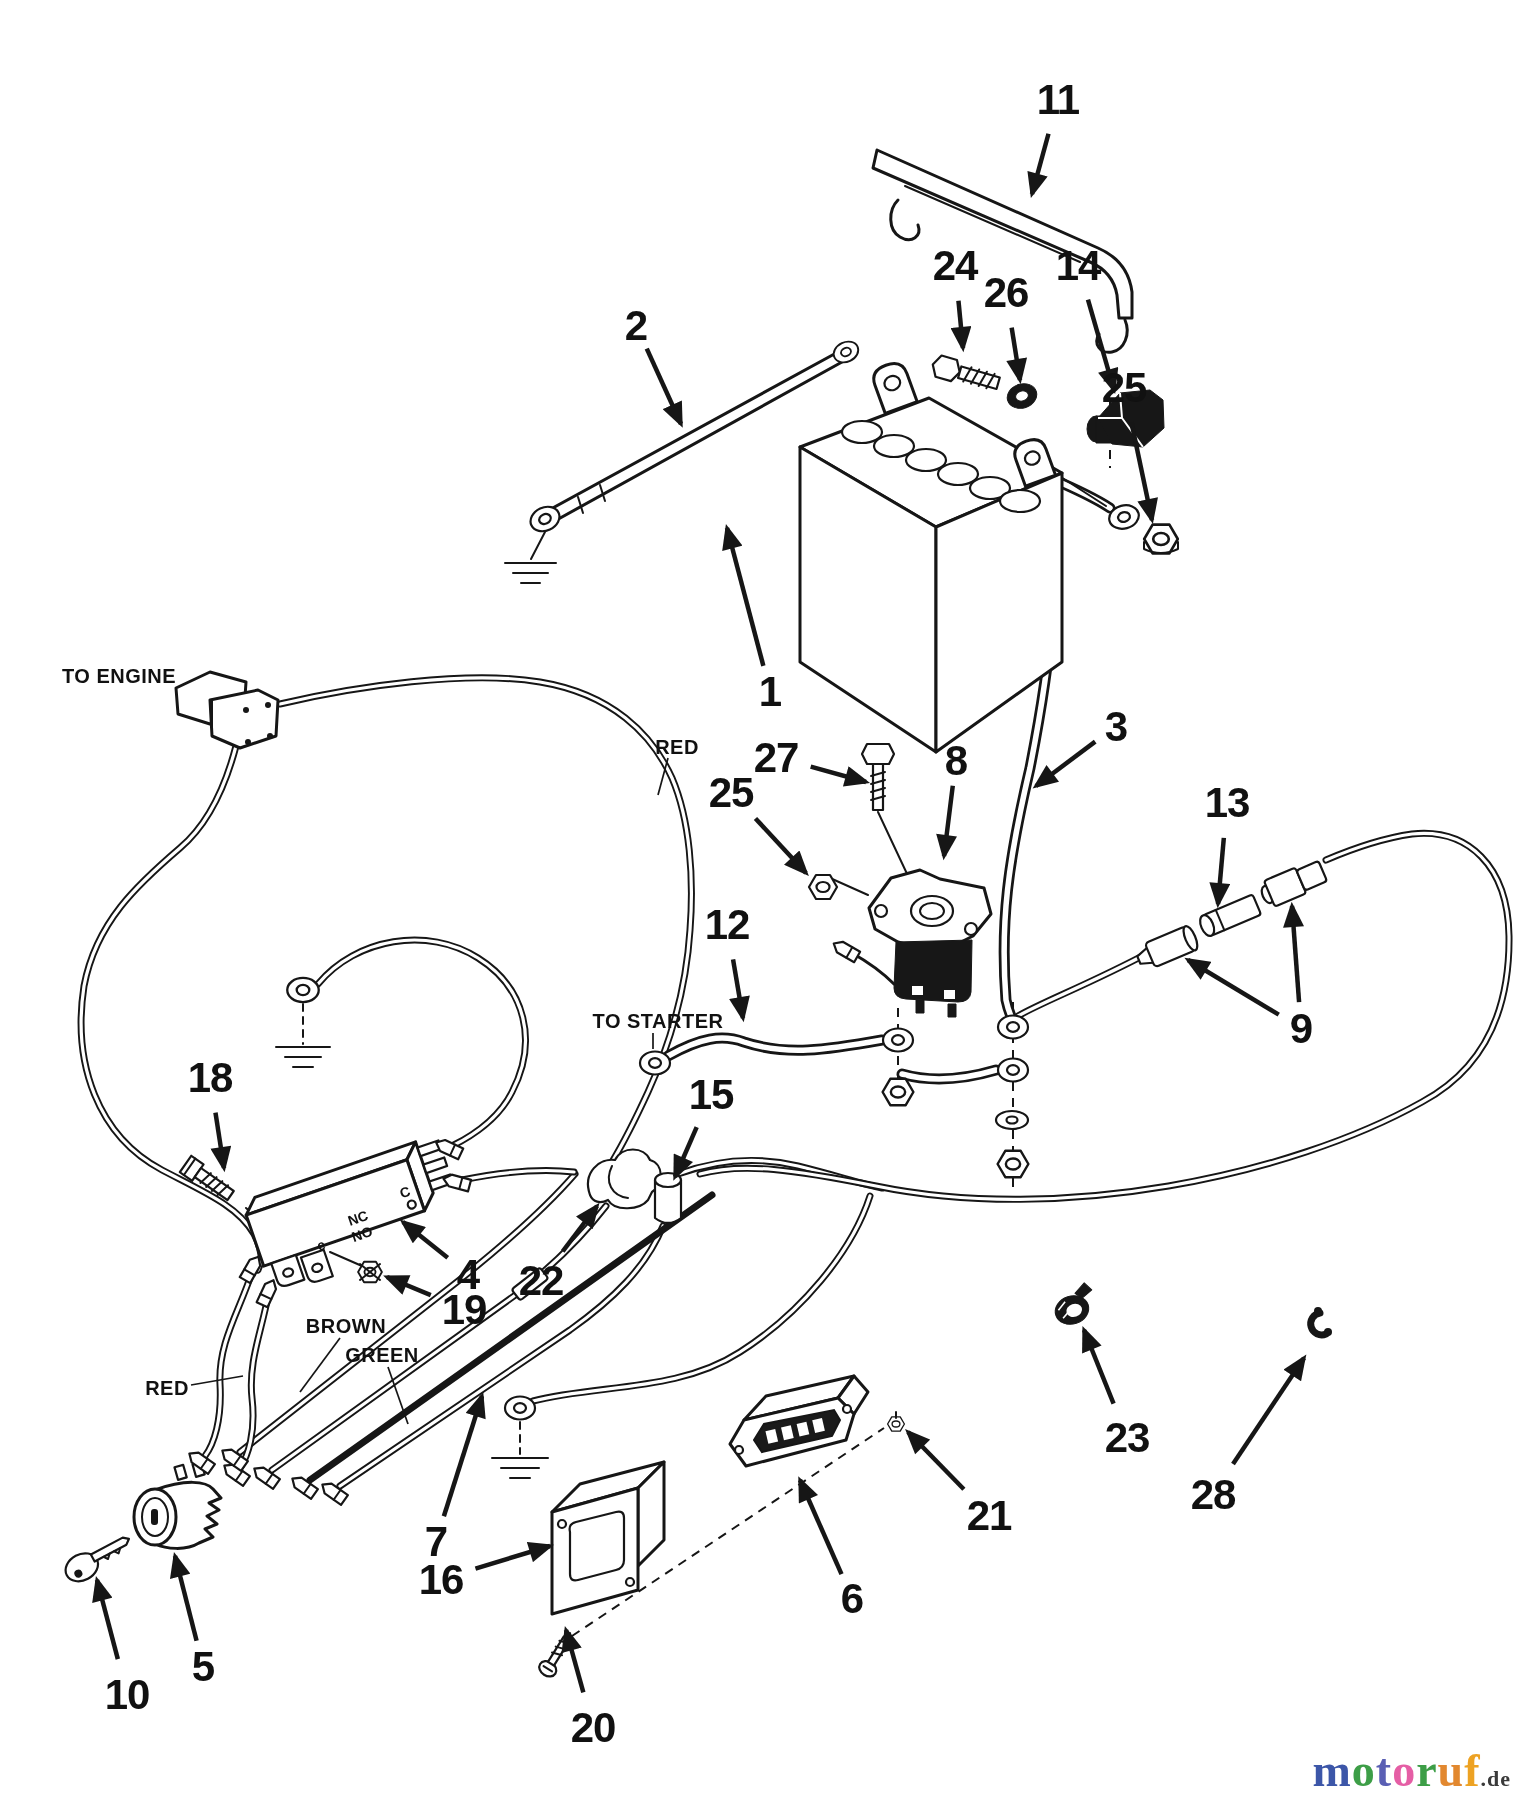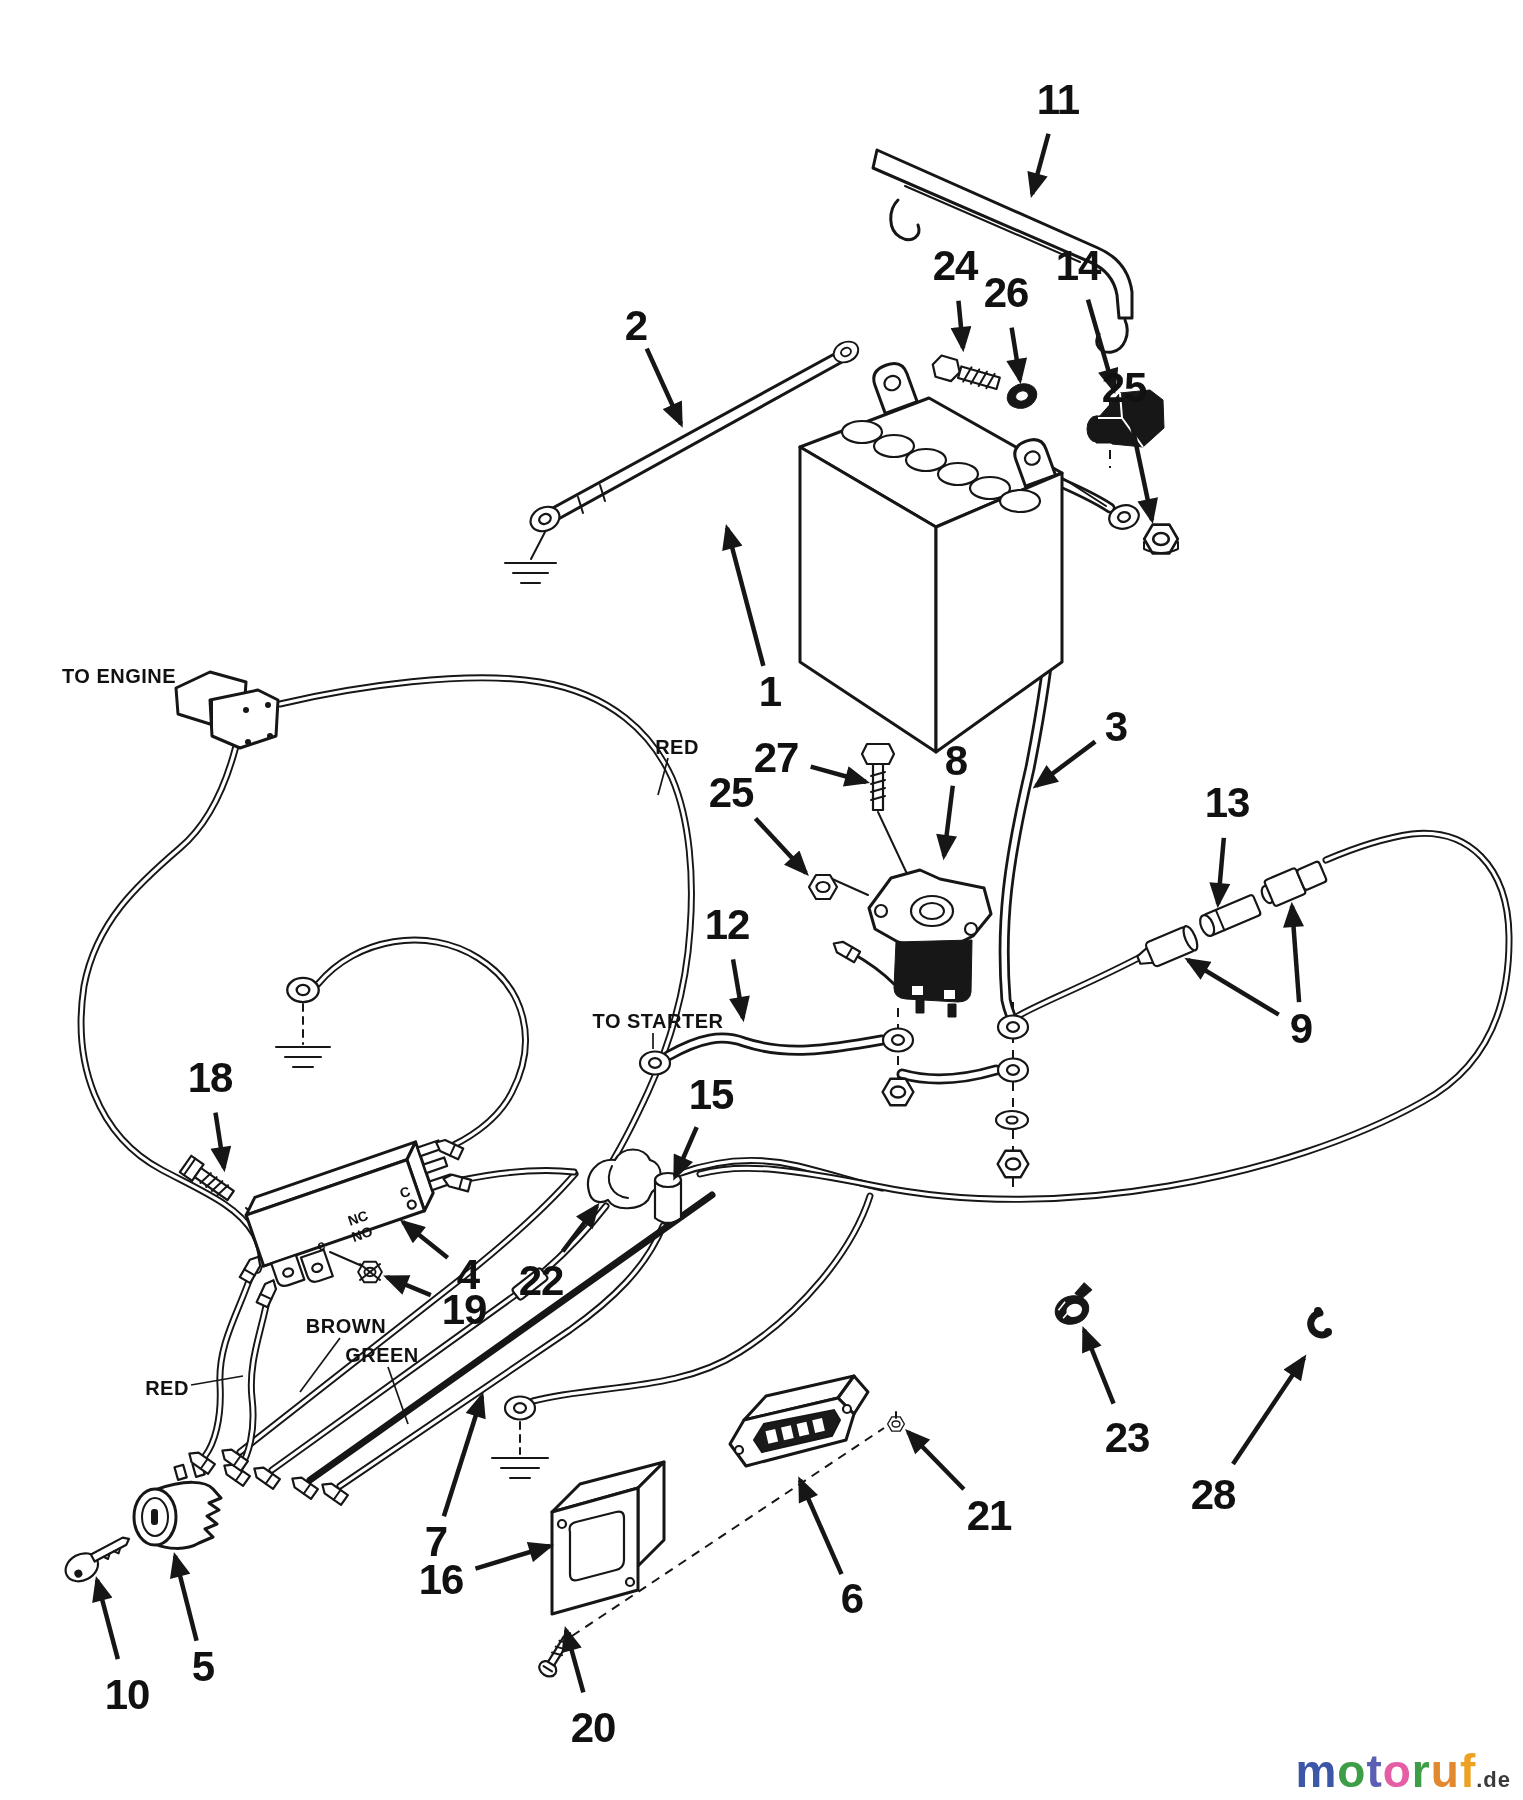--- a/index.html
+++ b/index.html
@@ -17,21 +17,21 @@
   .dash{fill:none;stroke:#161616;stroke-width:2;stroke-dasharray:9 7;}
   .wht {fill:#ffffff;stroke:#161616;stroke-width:3;stroke-linejoin:round;}
   .wht2{fill:#ffffff;stroke:#161616;stroke-width:2.2;stroke-linejoin:round;}
   .blk {fill:#171717;stroke:#171717;stroke-width:1;stroke-linejoin:round;}
   .holef{fill:#161616;}
   .arrow{stroke:#161616;stroke-width:4.5;}
   .leader{stroke:#161616;stroke-width:1.7;}
   .callout{font:bold 42px "Liberation Sans",sans-serif;fill:#111;text-anchor:middle;dominant-baseline:central;letter-spacing:-1px;}
   .lbl{font:bold 20px "Liberation Sans",sans-serif;fill:#111;text-anchor:middle;dominant-baseline:central;letter-spacing:.5px;}
   .mark{font:bold 14px "Liberation Sans",sans-serif;fill:#111;text-anchor:middle;dominant-baseline:central;}
-  #watermark{position:absolute;right:12px;bottom:6px;font-family:Liberation Sans, sans-serif;
+  #watermark{position:absolute;right:12px;bottom:6px;font-family:Liberation Serif, serif;
              font-weight:bold;font-size:46px;letter-spacing:1px;line-height:1;margin-top:24px;}
   #watermark .suffix{font-size:22px;font-weight:bold;}
 </style>
 </head>
 <body>
 
 <div id="page">
 <svg id="diagram" width="1523" height="1800" viewBox="0 0 1523 1800">
   <defs>
     <marker id="ah" viewBox="0 0 12 10" refX="10" refY="5" markerWidth="26" markerHeight="21" markerUnits="userSpaceOnUse" orient="auto">

